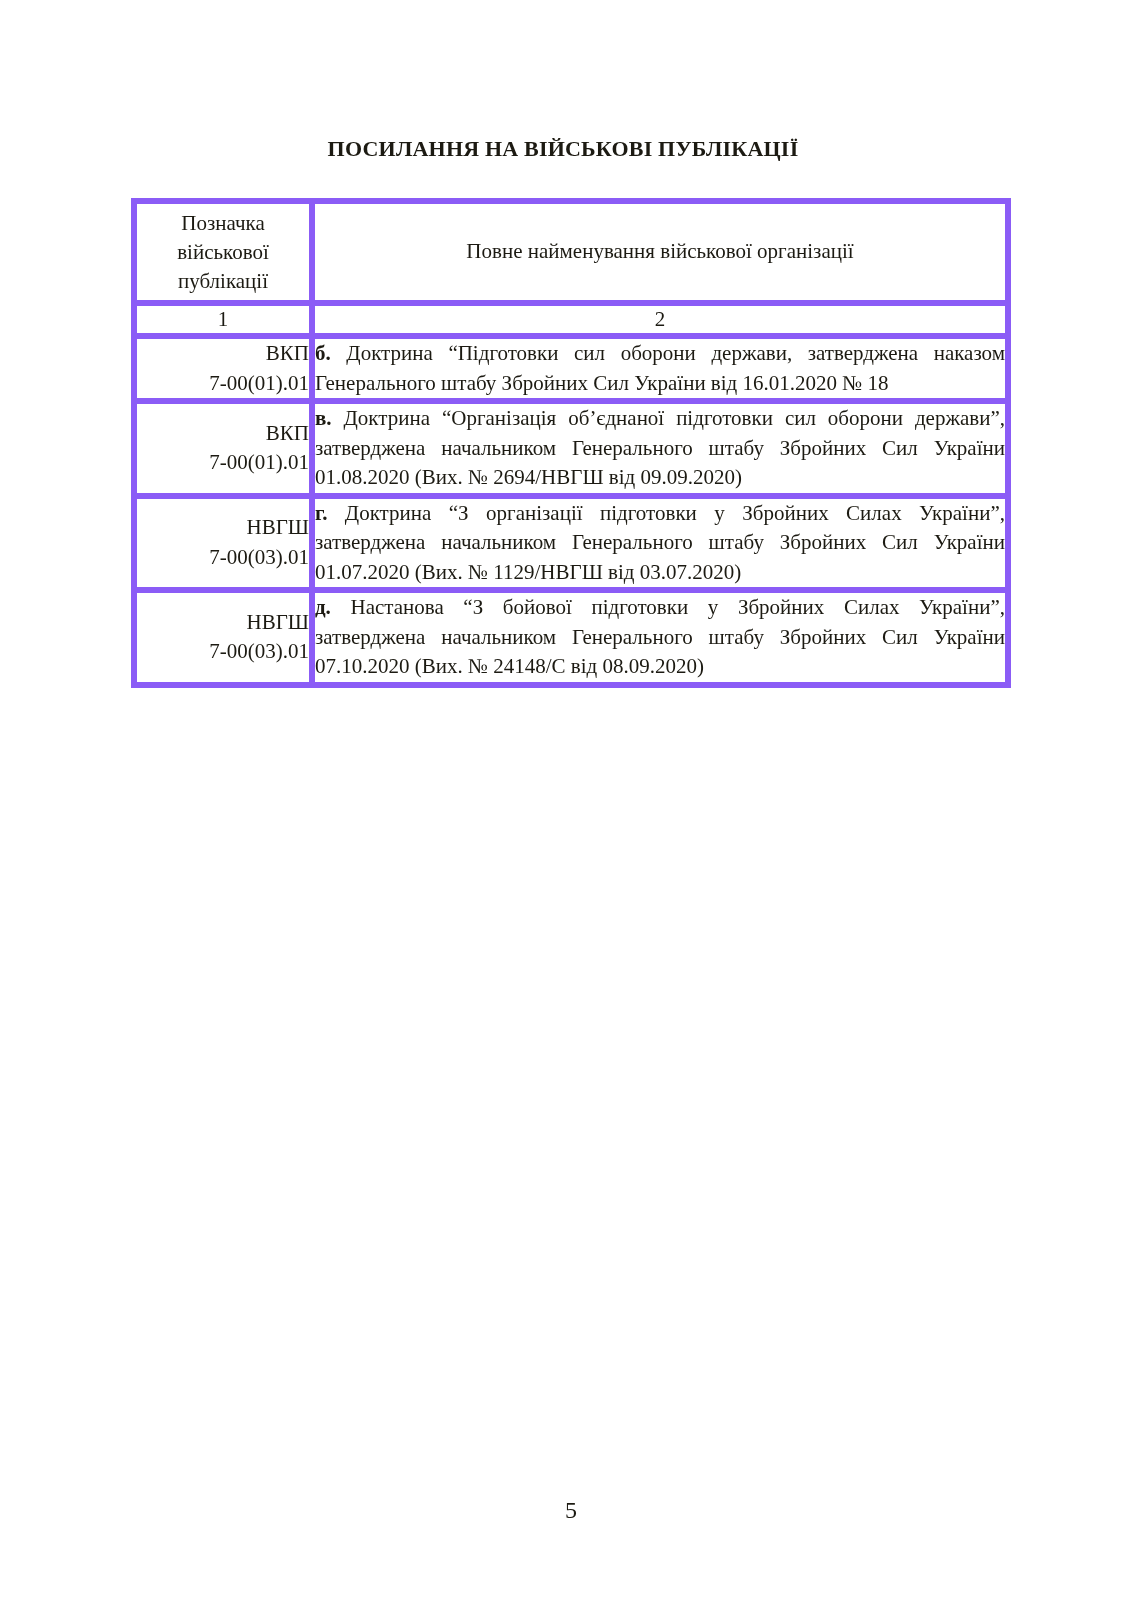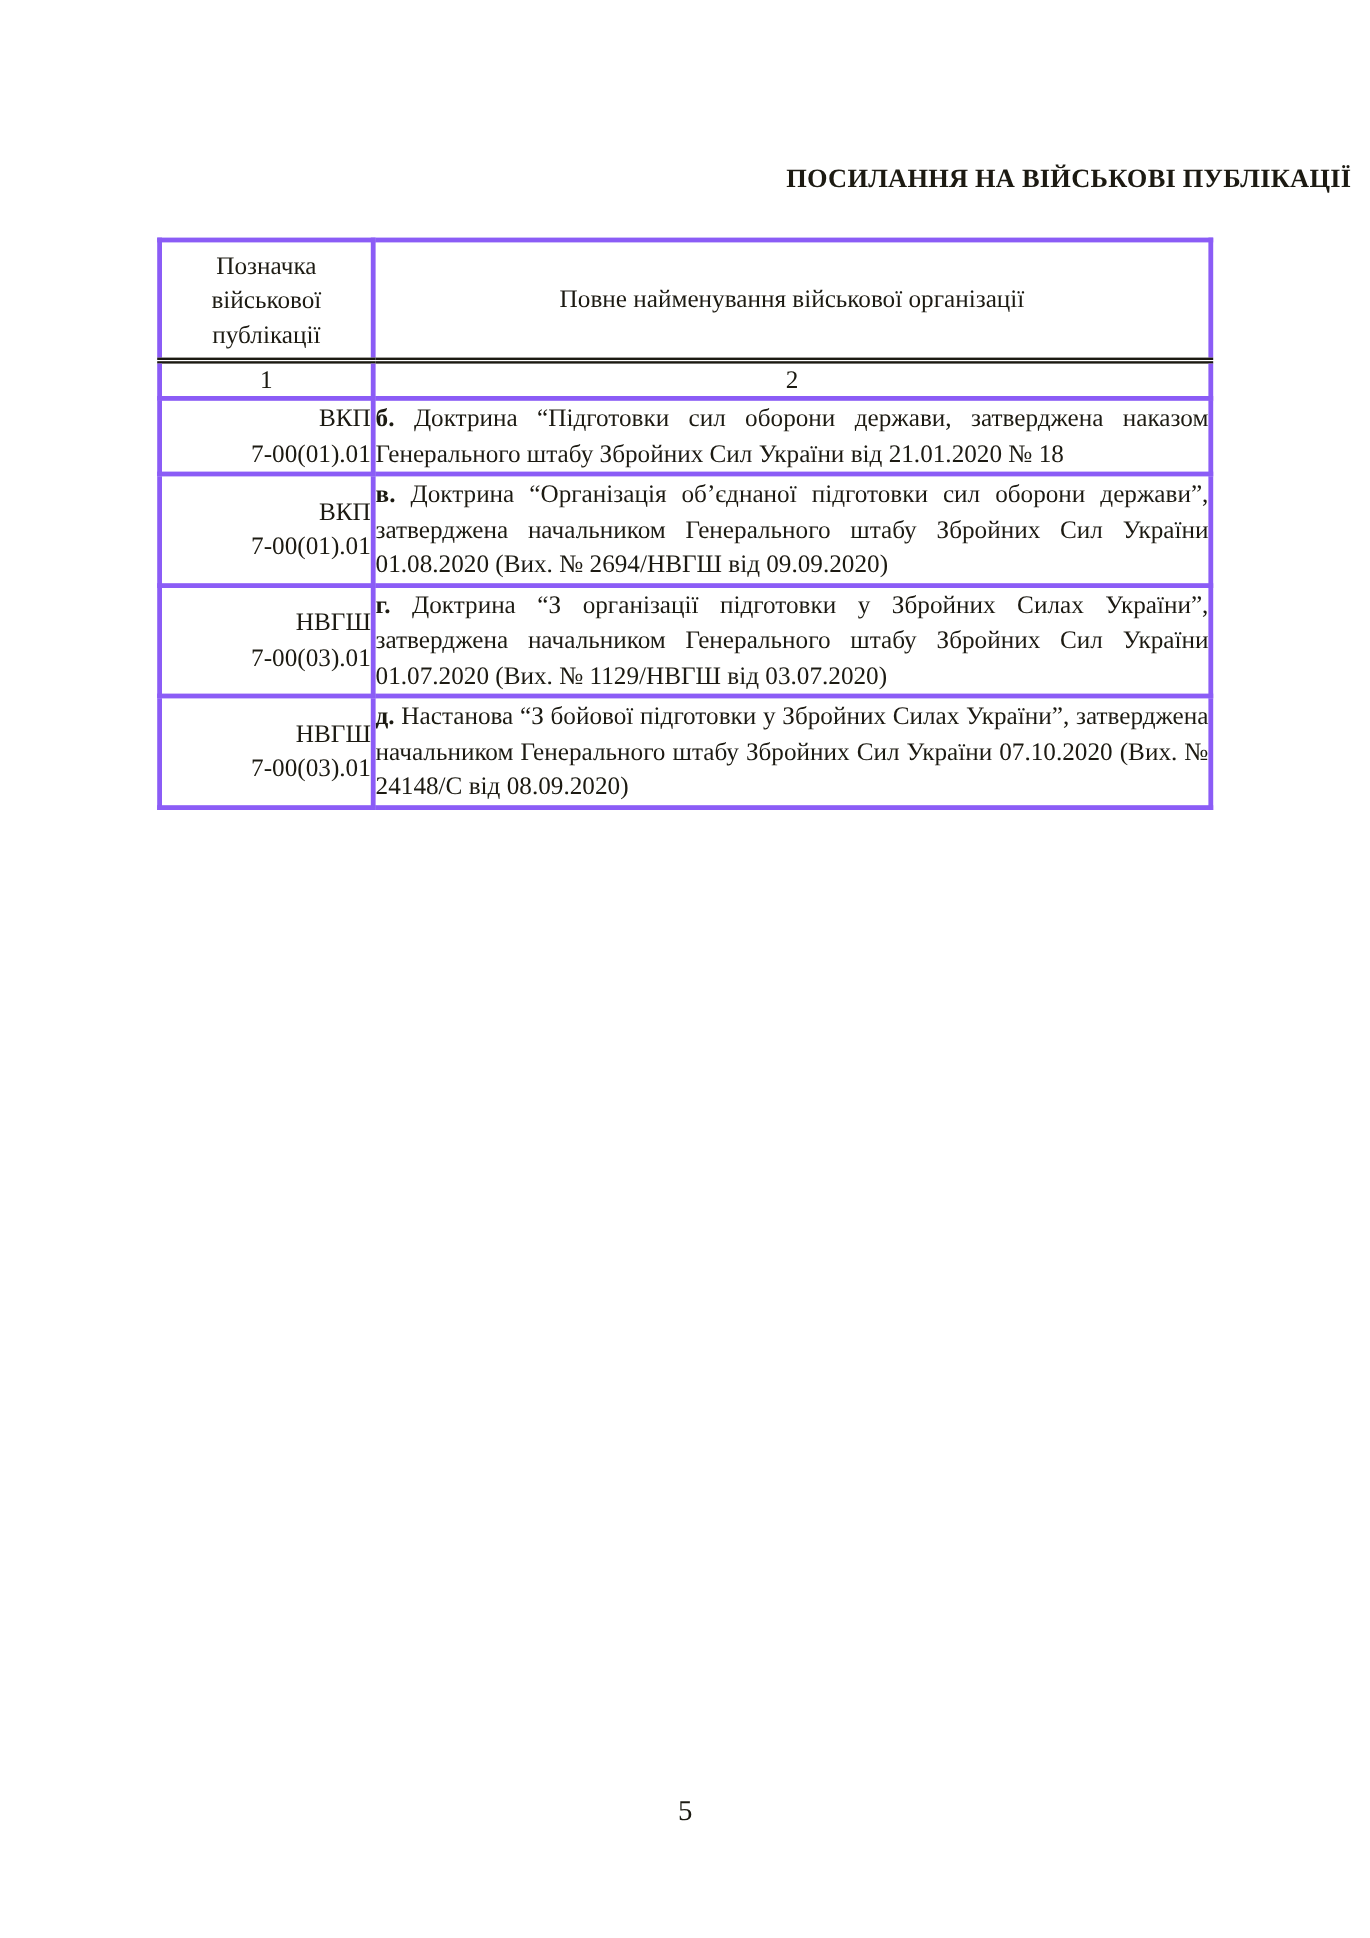--- a/index.html
+++ b/index.html
@@ -13,37 +13,37 @@
       position: relative;
       overflow: hidden;
       font-family: "Liberation Serif", "DejaVu Serif", serif;
       color: #1c1a12;
     }
     .page-title {
       position: absolute;
       top: 134px;
       left: 0;
       width: 1126px;
-      text-align: right;
+      text-align: center;
       font-weight: bold;
       font-size: 22px;
       letter-spacing: 0.2px;
       line-height: 30px;
     }
     .ref-table {
       position: absolute;
       left: 131px;
       top: 198px;
       width: 880px;
       border-collapse: collapse;
       font-size: 21px;
       line-height: 29.5px;
     }
     .ref-table td, .ref-table th {
-      border: 4px solid #8b5cf6;
+      border: 6px solid #8b5cf6;
       vertical-align: middle;
       padding: 0;
     }
     .ref-table th {
       font-weight: normal;
       text-align: center;
     }
     .col-code { width: 178px; }
     .col-name { width: auto; }
     .head-row th {
@@ -105,21 +105,21 @@
       <td>1</td>
       <td>2</td>
     </tr>
 
 
     <tr>
       <td class="code-cell">
         <div>ВКП</div>
         <div>7-00(01).01</div>
       </td>
-      <td class="name-cell"><span class="letter">б.</span><span> Доктрина “Підготовки сил оборони держави, затверджена наказом Генерального штабу Збройних Сил України від 21.01.2020 № 18</span></td>
+      <td class="name-cell"><span class="letter">б.</span><span> Доктрина “Підготовки сил оборони держави, затверджена наказом Генерального штабу Збройних Сил України від 16.01.2020 № 18</span></td>
     </tr>
 
     <tr>
       <td class="code-cell">
         <div>ВКП</div>
         <div>7-00(01).01</div>
       </td>
       <td class="name-cell"><span class="letter">в.</span><span> Доктрина “Організація об’єднаної підготовки сил оборони держави”, затверджена начальником Генерального штабу Збройних Сил України 01.08.2020 (Вих. № 2694/НВГШ від 09.09.2020)</span></td>
     </tr>
 

